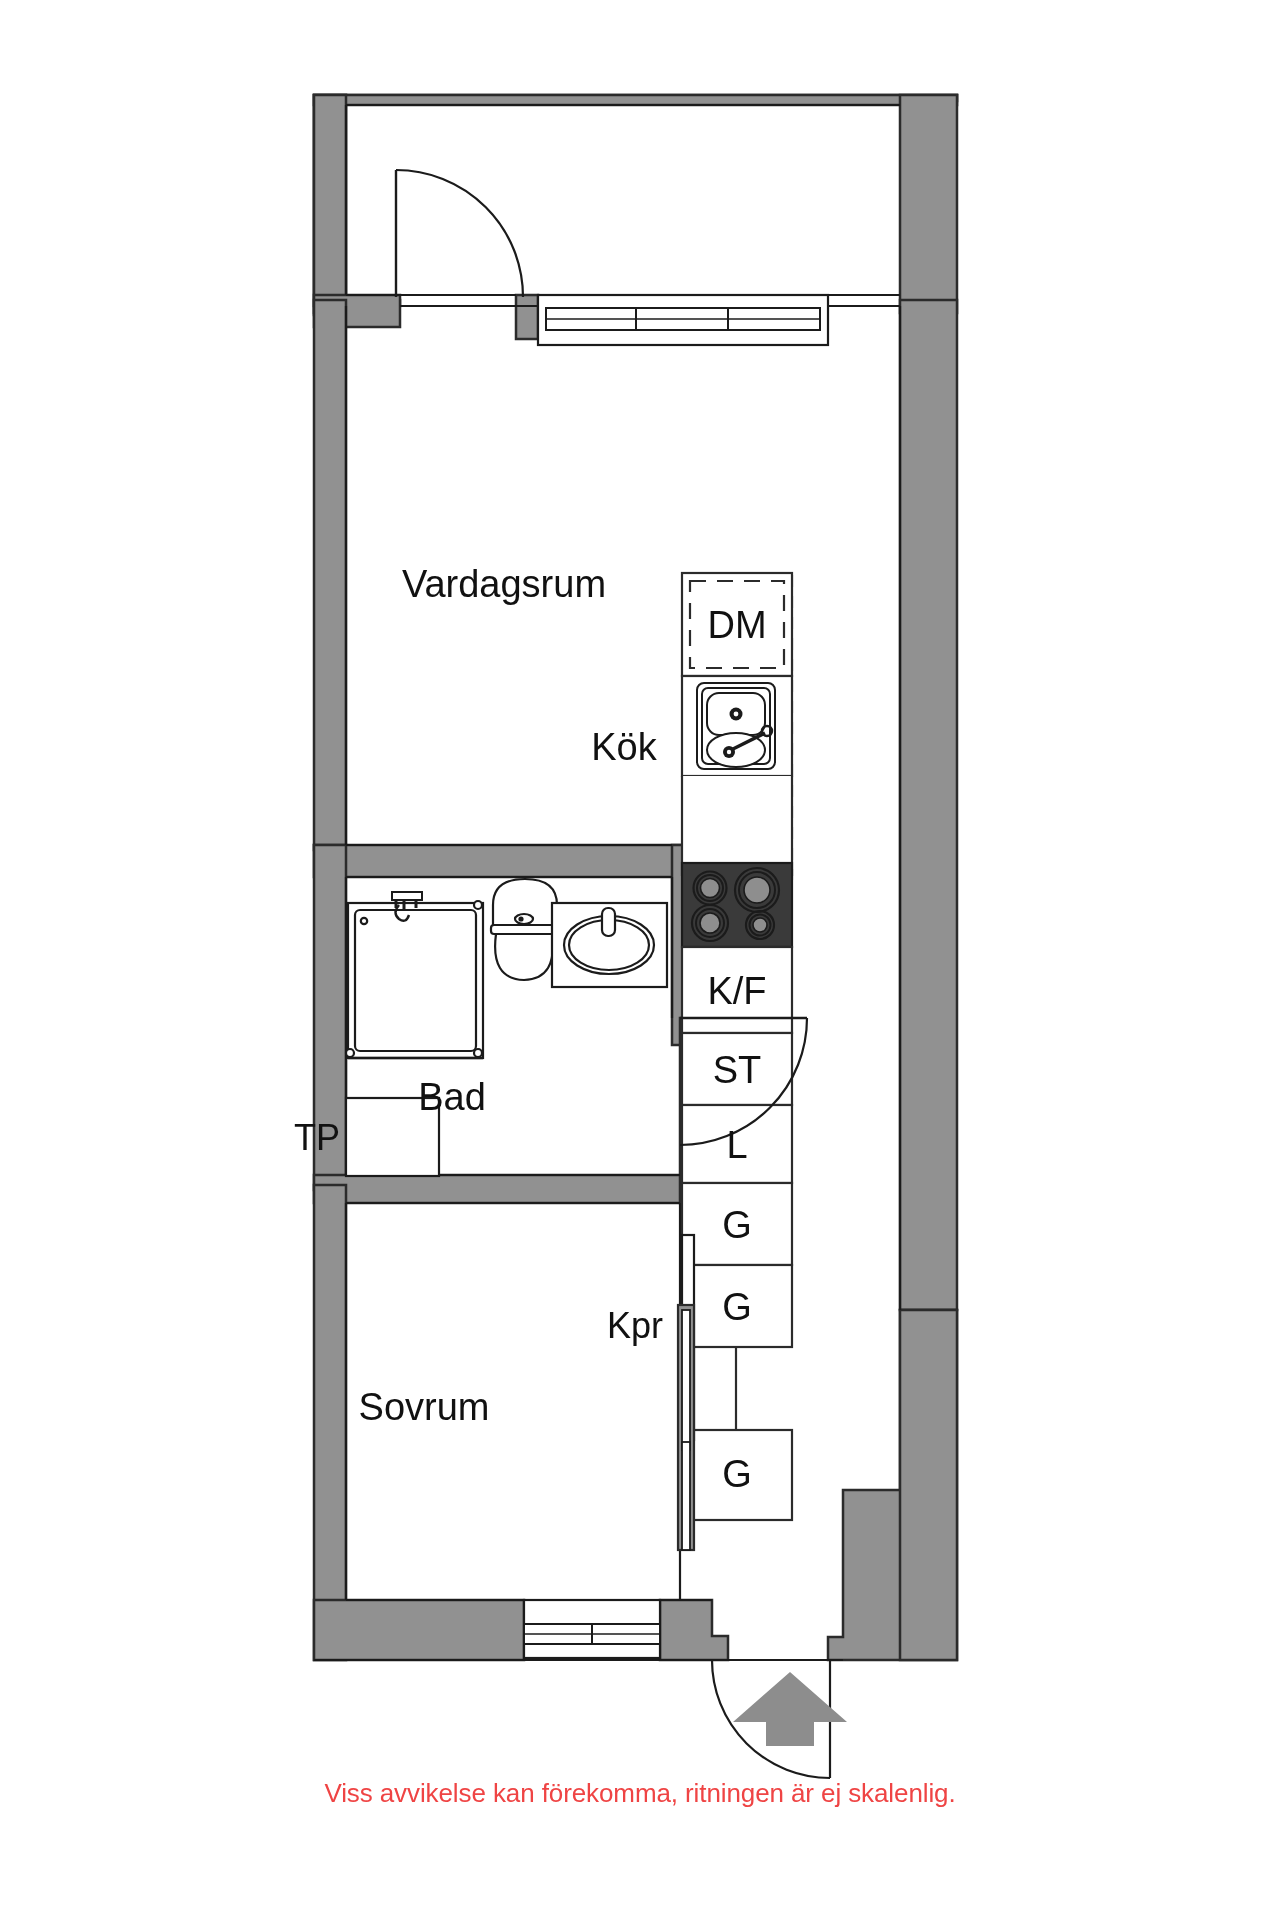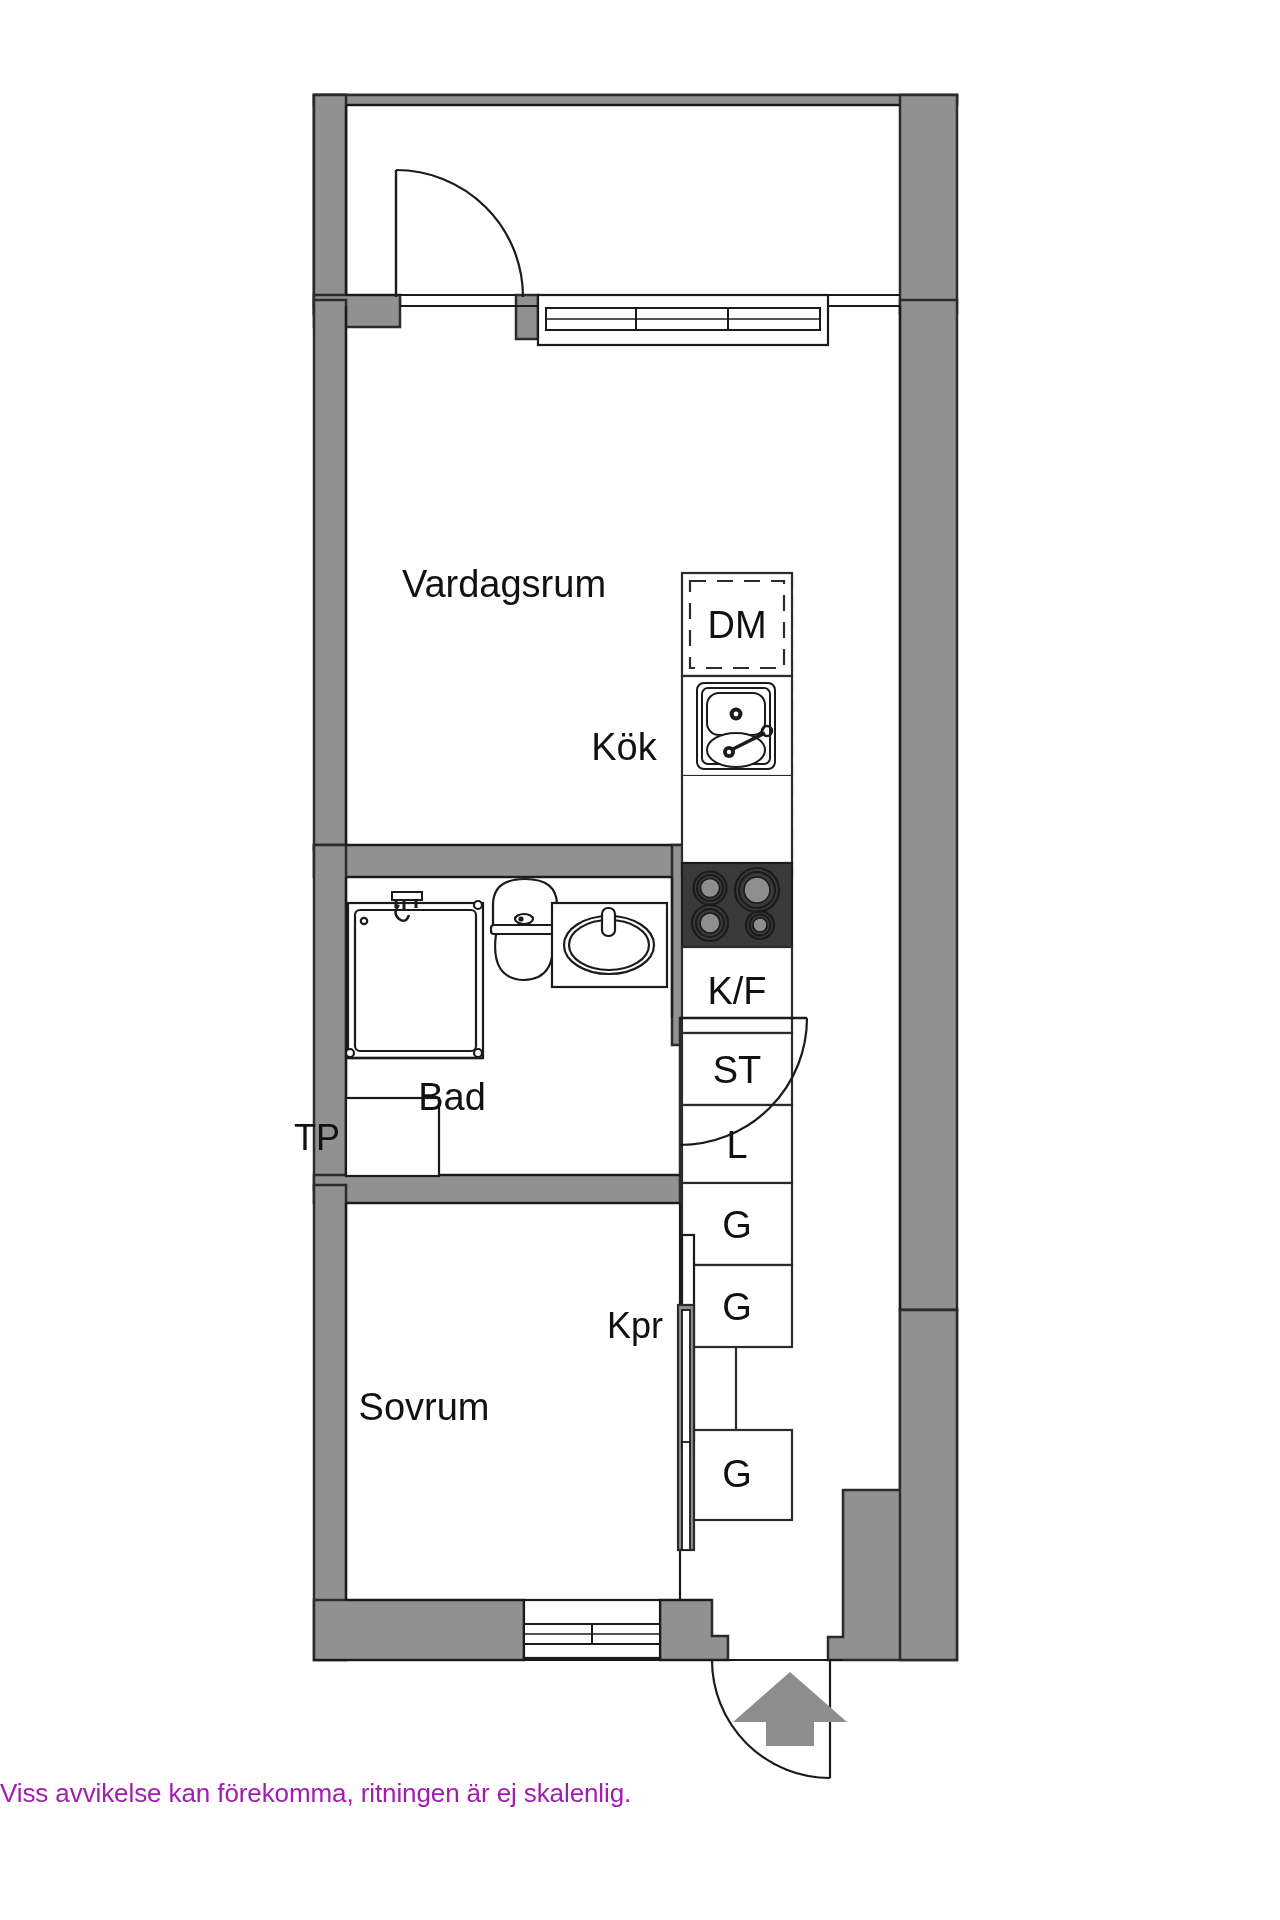--- a/index.html
+++ b/index.html
@@ -22,22 +22,23 @@
   #plan-svg {
     position: absolute;
     left: 0;
     top: 0;
   }
   .caption {
     position: absolute;
     left: 0;
     top: 1778px;
     width: 1280px;
+    text-align: center;
     font-size: 26px;
-    color: #a21caf;
+    color: #ef4444;
     font-family: "Liberation Sans", sans-serif;
     letter-spacing: -0.1px;
   }
   .room-label {
     font-family: "Liberation Sans", sans-serif;
     fill: #111111;
   }
   .lbl-big   { font-size: 38px; }
   .lbl-med   { font-size: 36px; }
 </style>

